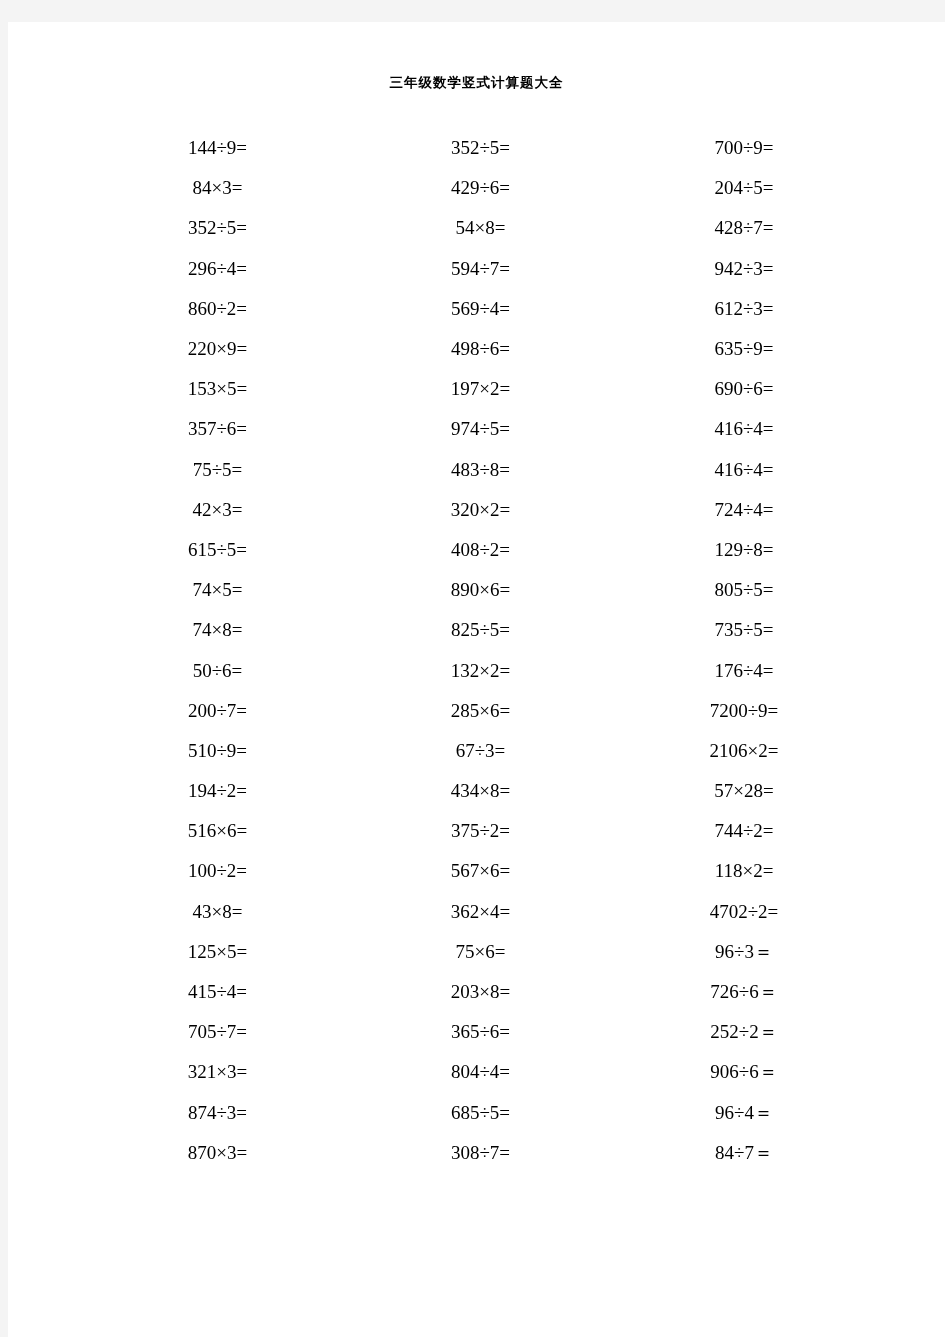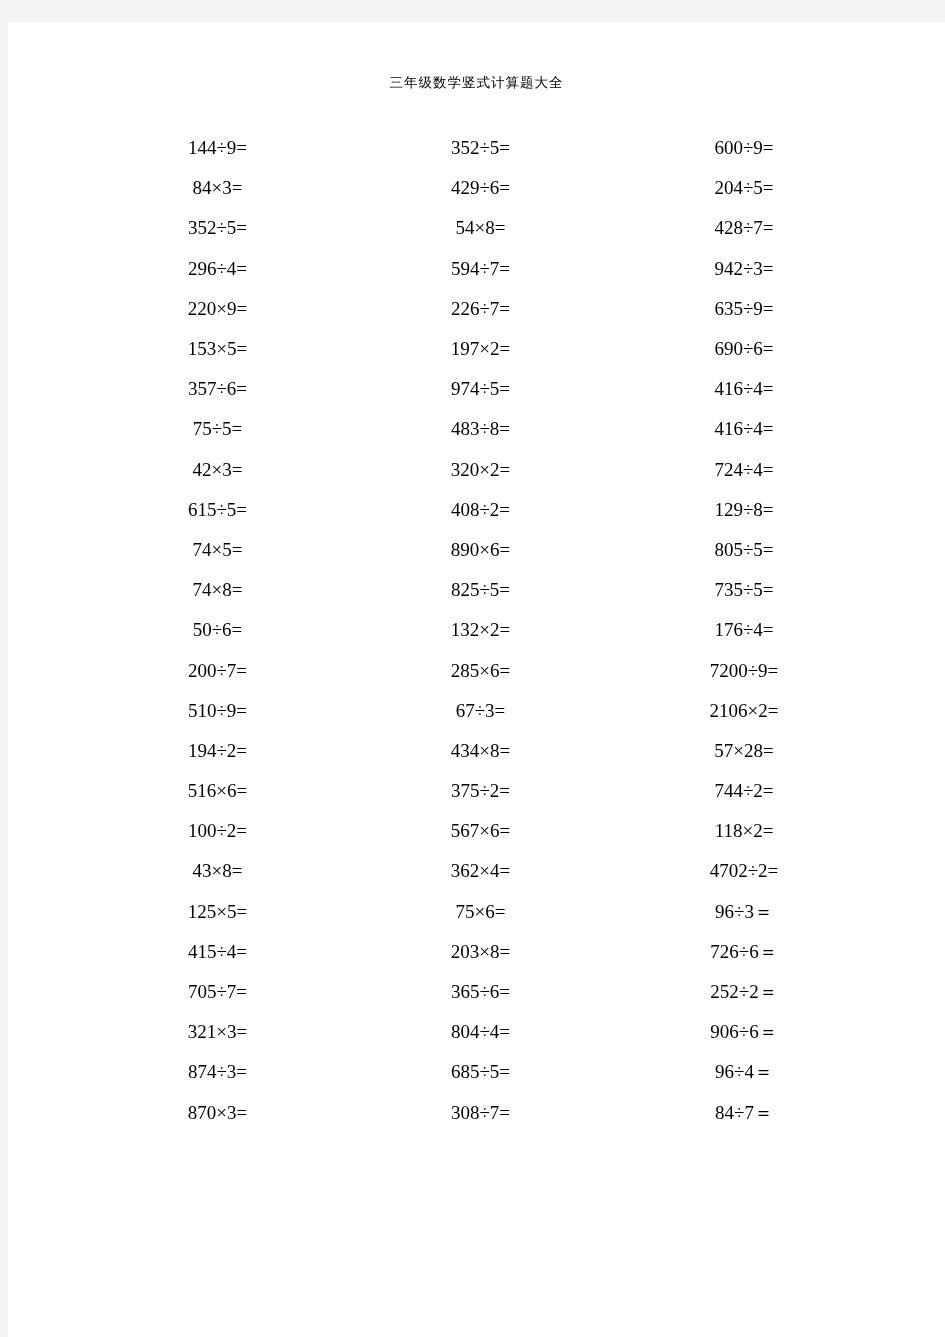--- a/index.html
+++ b/index.html
@@ -28,21 +28,21 @@
   }
 
   #doc-title {
     position: absolute;
     left: 0;
     top: 52px;
     width: 937px;
     text-align: center;
     font-family: "DejaVu Sans", "Liberation Sans", sans-serif;
     font-size: 13.5px;
-    font-weight: normal;
+    font-weight: bold;
     color: #000000;
     letter-spacing: 1px;
     white-space: nowrap;
   }
 
   #problem-grid {
     position: absolute;
     left: 78px;
     top: 106px;
     width: 790px;
@@ -73,40 +73,45 @@
 <body>
 
 <div id="page">
 
   <div id="doc-title">三年级数学竖式计算题大全</div>
 
   <div id="problem-grid">
       <div class="problem-row">
         <div class="problem-cell col-1">144÷9=</div>
         <div class="problem-cell col-2">352÷5=</div>
-        <div class="problem-cell col-3">600÷9=</div>
+        <div class="problem-cell col-3">700÷9=</div>
       </div>
       <div class="problem-row">
         <div class="problem-cell col-1">84×3=</div>
         <div class="problem-cell col-2">429÷6=</div>
         <div class="problem-cell col-3">204÷5=</div>
       </div>
       <div class="problem-row">
         <div class="problem-cell col-1">352÷5=</div>
         <div class="problem-cell col-2">54×8=</div>
         <div class="problem-cell col-3">428÷7=</div>
       </div>
       <div class="problem-row">
         <div class="problem-cell col-1">296÷4=</div>
         <div class="problem-cell col-2">594÷7=</div>
         <div class="problem-cell col-3">942÷3=</div>
       </div>
       <div class="problem-row">
+        <div class="problem-cell col-1">860÷2=</div>
+        <div class="problem-cell col-2">569÷4=</div>
+        <div class="problem-cell col-3">612÷3=</div>
+      </div>
+      <div class="problem-row">
         <div class="problem-cell col-1">220×9=</div>
-        <div class="problem-cell col-2">226÷7=</div>
+        <div class="problem-cell col-2">498÷6=</div>
         <div class="problem-cell col-3">635÷9=</div>
       </div>
       <div class="problem-row">
         <div class="problem-cell col-1">153×5=</div>
         <div class="problem-cell col-2">197×2=</div>
         <div class="problem-cell col-3">690÷6=</div>
       </div>
       <div class="problem-row">
         <div class="problem-cell col-1">357÷6=</div>
         <div class="problem-cell col-2">974÷5=</div>

